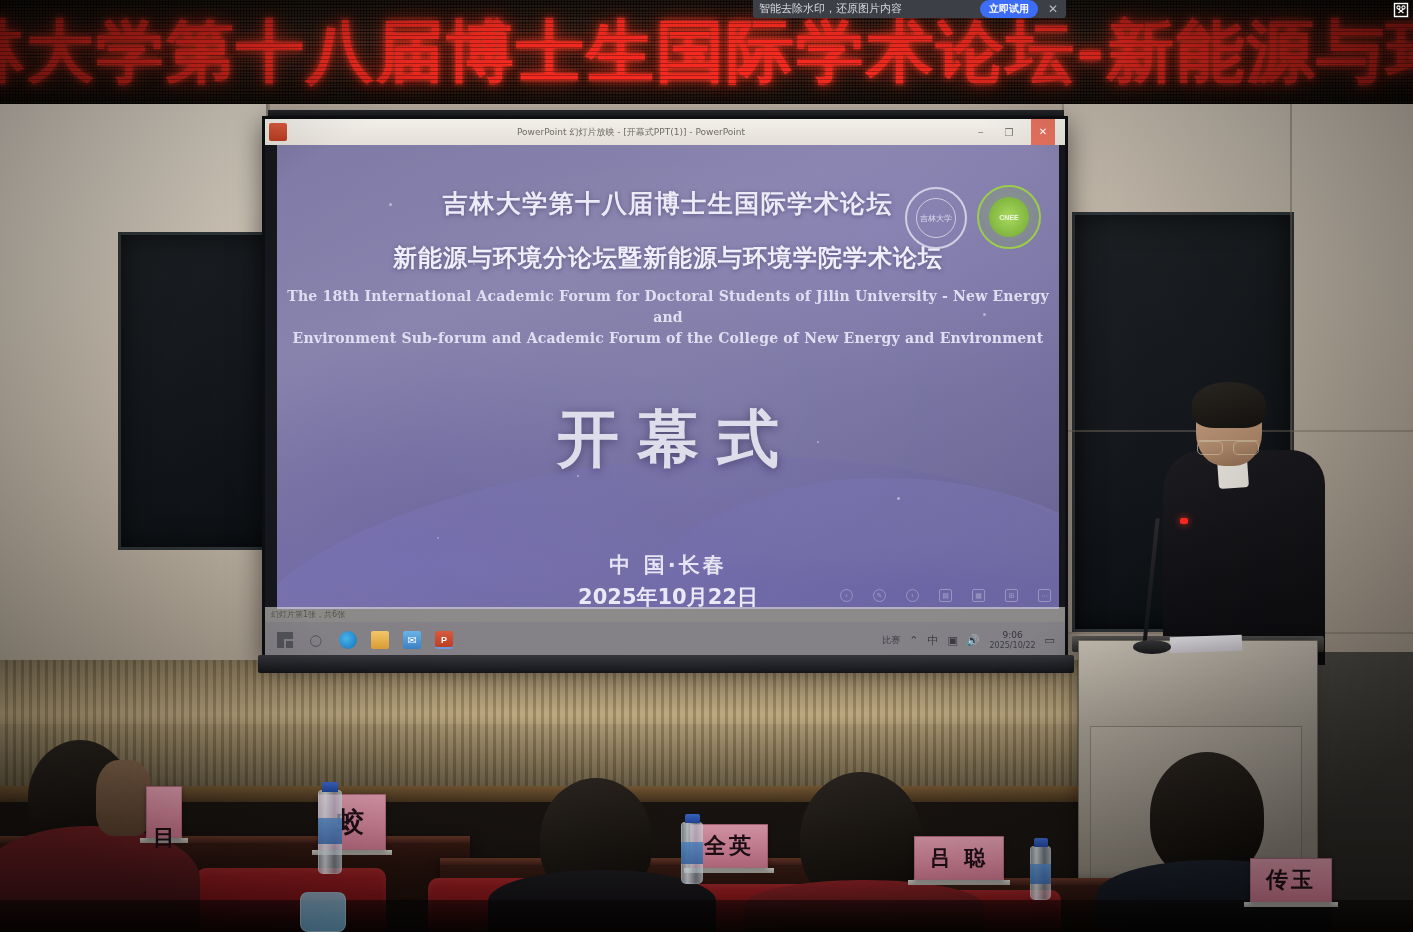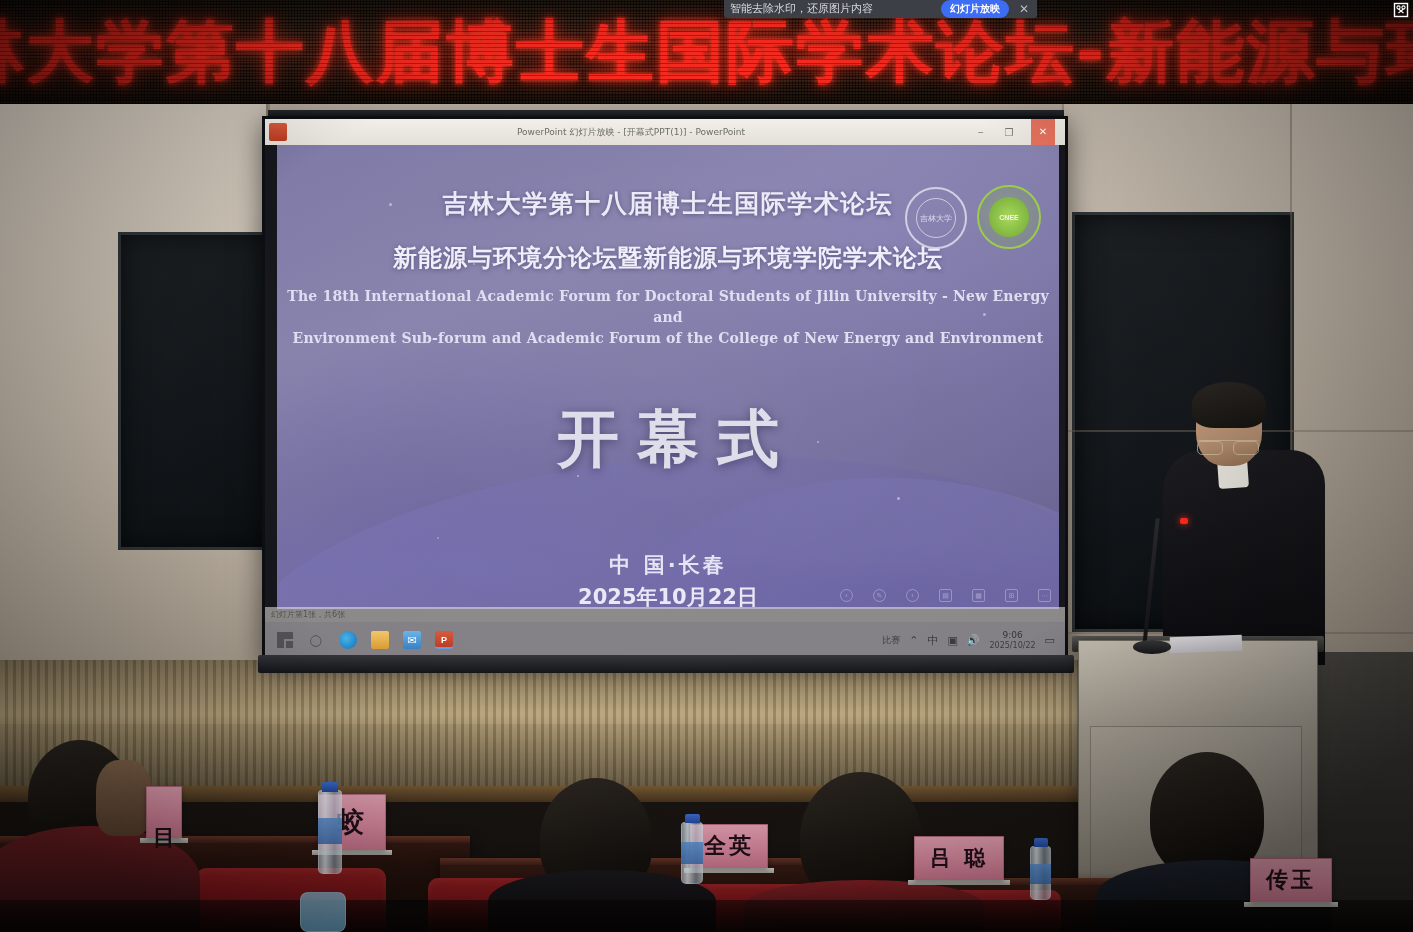--- a/index.html
+++ b/index.html
@@ -104,21 +104,21 @@
     pointer-events: none;
   }
   .led-vignette {
     position: absolute; left:0; top:0; width:1413px; height:104px;
     background: radial-gradient(ellipse at 50% 50%, rgba(0,0,0,0) 40%, rgba(0,0,0,.55) 100%);
     pointer-events: none;
   }
 
   
   .ad-banner {
-    position: absolute; left: 724px; top: 0; width: 313px; height: 18px;
+    position: absolute; left: 753px; top: 0; width: 313px; height: 18px;
     background: #3c3f46;
     display: flex; align-items: center; gap: 8px;
     padding: 0 6px;
     z-index: 60;
     border-radius: 0 0 3px 3px;
   }
   .ad-text {
     flex: 1;
     font-size: 11px;
     color: #d9dbe0;
@@ -693,21 +693,21 @@
   <div class="person-head" style="left:800px;top:772px;width:122px;height:132px;"></div>
   <div class="person-shoulders" style="left:744px;top:880px;width:240px;height:52px;background:linear-gradient(180deg,#8d2126,#37100f);"></div>
 
   <div class="person-head" style="left:1150px;top:752px;width:114px;height:126px;"></div>
   <div class="person-shoulders" style="left:1096px;top:860px;width:236px;height:72px;background:linear-gradient(180deg,#1f2530,#0c0f14);"></div>
 
   <div class="floor-dark"></div>
 
   <div class="ad-banner">
     <div class="ad-text">智能去除水印，还原图片内容</div>
-    <button class="ad-cta">幻灯片放映</button>
+    <button class="ad-cta">立即试用</button>
     <div class="ad-close">✕</div>
   </div>
   <div class="corner-badge">
     <svg width="16" height="16" viewBox="0 0 16 16" aria-hidden="true">
       <rect x="1.5" y="1.5" width="13" height="13" fill="none" stroke="#ffffff" stroke-width="1.4"></rect>
       <circle cx="5.5" cy="5.5" r="1.6" fill="none" stroke="#ffffff" stroke-width="1.1"></circle>
       <circle cx="10.5" cy="5.5" r="1.6" fill="none" stroke="#ffffff" stroke-width="1.1"></circle>
       <path d="M5.5 7 L10.5 11 M10.5 7 L5.5 11" stroke="#ffffff" stroke-width="1.1" fill="none"></path>
     </svg>
   </div>

